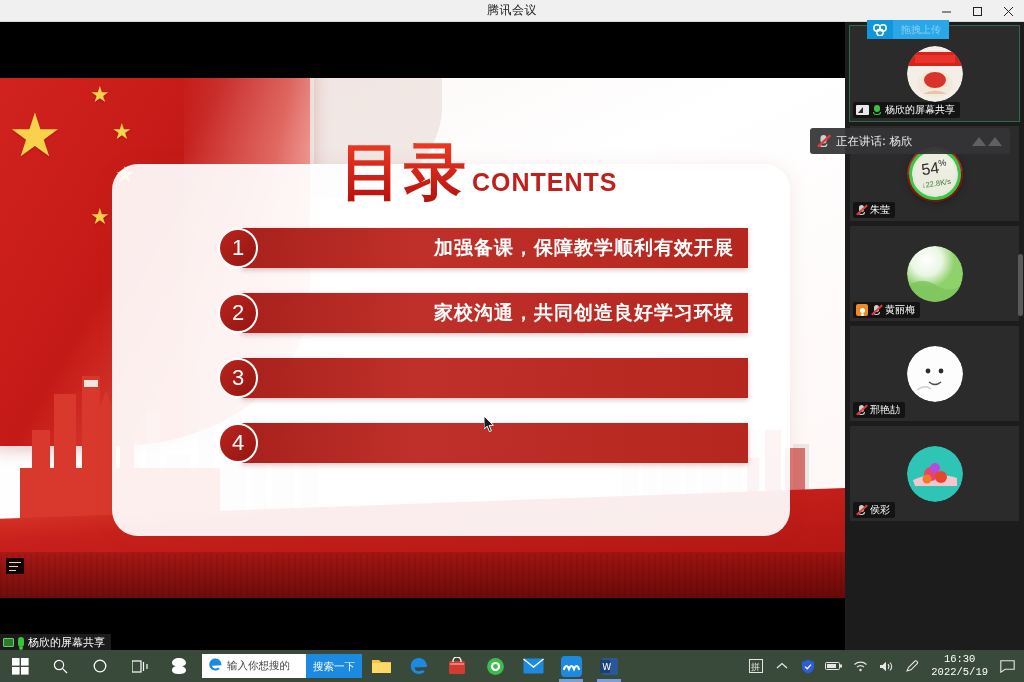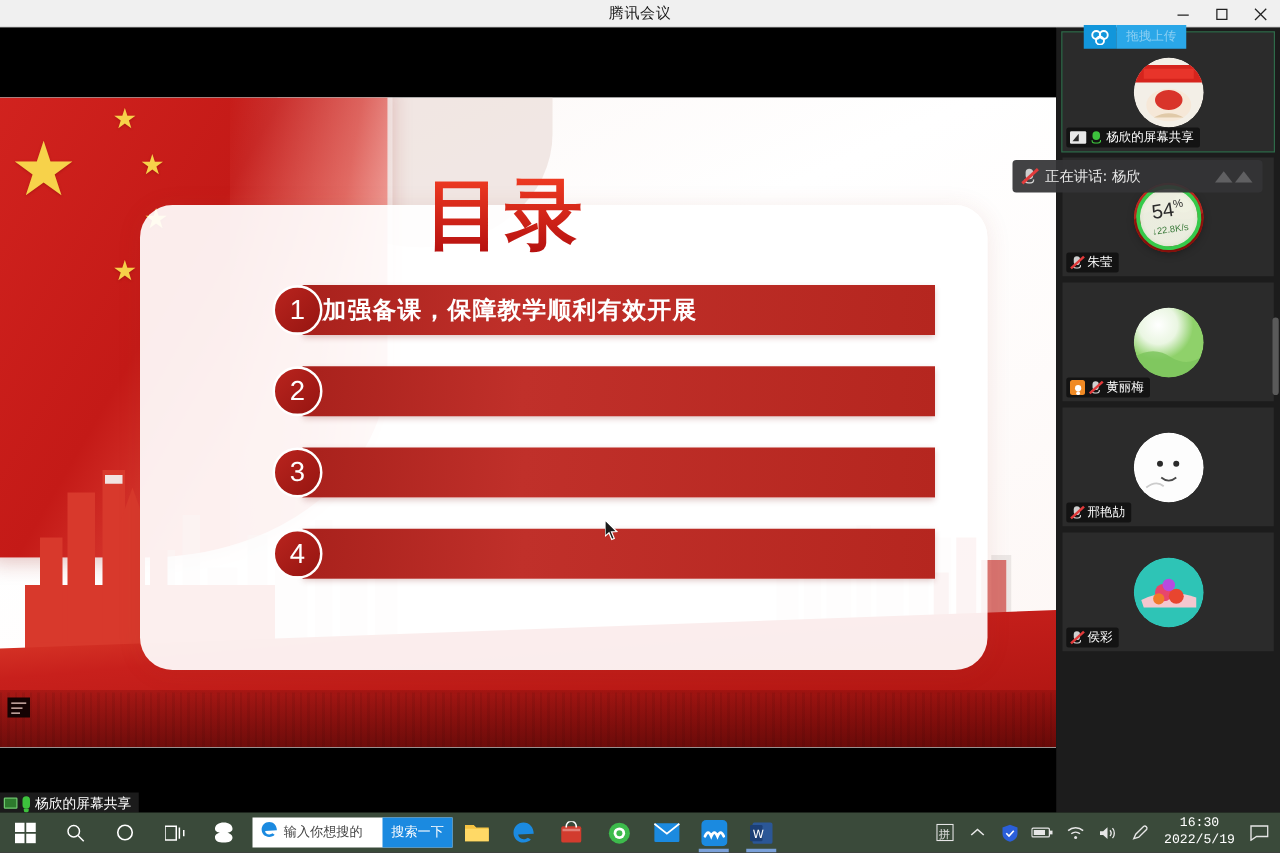--- a/index.html
+++ b/index.html
@@ -123,21 +123,21 @@
   .agenda-num {
     position: relative; z-index: 2;
     width: 40px; height: 40px; border-radius: 50%;
     border: 2px solid #ffffff;
     background: linear-gradient(135deg, #b9241e, #961511);
     color: #fff; font-size: 22px;
     display: flex; align-items: center; justify-content: center;
     flex: 0 0 auto;
   }
   .agenda-text {
-    position: relative; z-index: 2; flex: 1; text-align: left;
+    position: relative; z-index: 2; flex: 1; text-align: right;
     color: #ffffff; font-size: 19px; font-weight: bold;
     padding-right: 14px; letter-spacing: 1px; white-space: nowrap;
     font-family: "DejaVu Sans", "Liberation Sans", sans-serif;
   }
   .cursor-arrow {
     position: absolute; left: 484px; top: 394px; width: 0; height: 0;
     z-index: 30;
   }
   .cursor-arrow svg { display:block; }
 
@@ -397,31 +397,33 @@
           </g>
         </svg>
 
         <div class="ground"></div>
         <div class="ground-dark"></div>
 
         <div class="card"></div>
 
         <div class="slide-title-wrap">
           <div class="slide-title-cn">目录</div>
+          <div class="slide-title-en">CONTENTS</div>
         </div>
 
         <div class="agenda">
           <div class="agenda-row">
             <div class="agenda-bar"></div>
             <div class="agenda-num">1</div>
             <div class="agenda-text">加强备课，保障教学顺利有效开展</div>
           </div>
           <div class="agenda-row">
             <div class="agenda-bar"></div>
             <div class="agenda-num">2</div>
+            <div class="agenda-text">家校沟通，共同创造良好学习环境</div>
           </div>
           <div class="agenda-row">
             <div class="agenda-bar"></div>
             <div class="agenda-num">3</div>
           </div>
           <div class="agenda-row">
             <div class="agenda-bar"></div>
             <div class="agenda-num">4</div>
           </div>
         </div>

